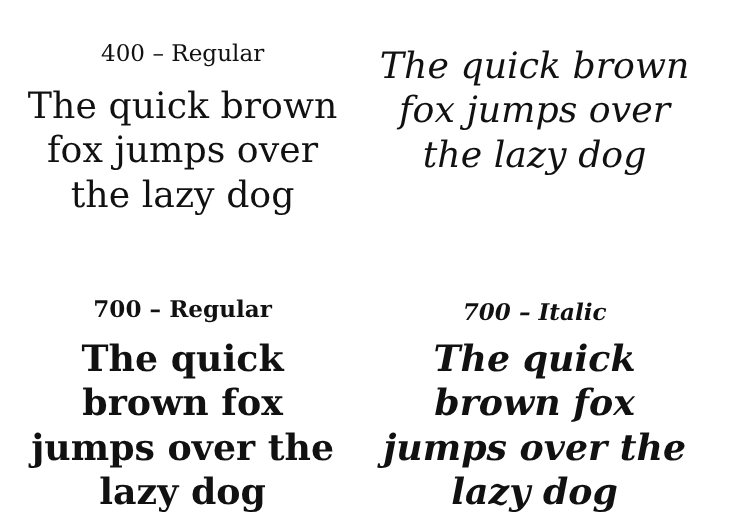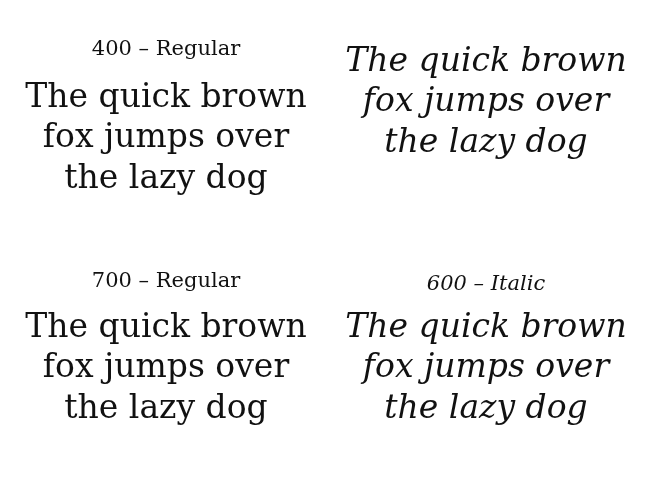--- a/index.html
+++ b/index.html
@@ -36,21 +36,21 @@
     margin: 0 0 14px 0;
   }
   .sample {
     font-family: "DejaVu Serif", serif;
     font-size: 33px;
     line-height: 1.22;
     margin: 0;
   }
   
   .w400 { font-weight: 400; }
-  .w700 { font-weight: 400; }
+  .w700 { font-weight: 700; }
   .italic { font-style: italic; }
   .normal { font-style: normal; }
 
   .cell-tl .spec { margin-bottom: 15px; }
   .cell-tr .spec { margin-bottom: 10px; }
   .cell-bl .spec { margin-bottom: 13px; }
   .cell-br .spec { margin-bottom: 10px; }
 
   .cell-tl { padding-top: 22px; }
   .cell-tr { padding-top: 26px; }
@@ -70,17 +70,17 @@
   <div class="cell cell-tr">
     <p class="sample w400 italic">The quick brown fox jumps over the lazy dog</p>
   </div>
 
   <div class="cell cell-bl">
     <p class="spec w700 normal">700 – Regular</p>
     <p class="sample w700 normal">The quick brown fox jumps over the lazy dog</p>
   </div>
 
   <div class="cell cell-br">
-    <p class="spec w700 italic">600 – Italic</p>
+    <p class="spec w700 italic">700 – Italic</p>
     <p class="sample w700 italic">The quick brown fox jumps over the lazy dog</p>
   </div>
 
 </div>
 
 </body></html>

